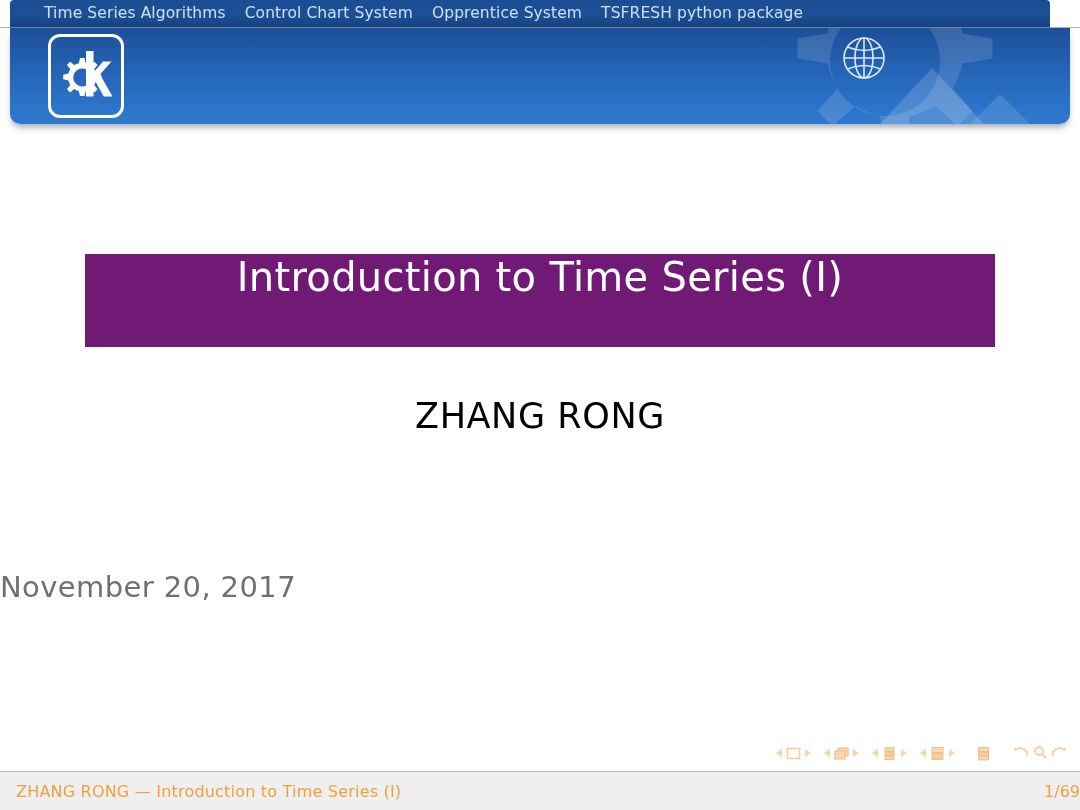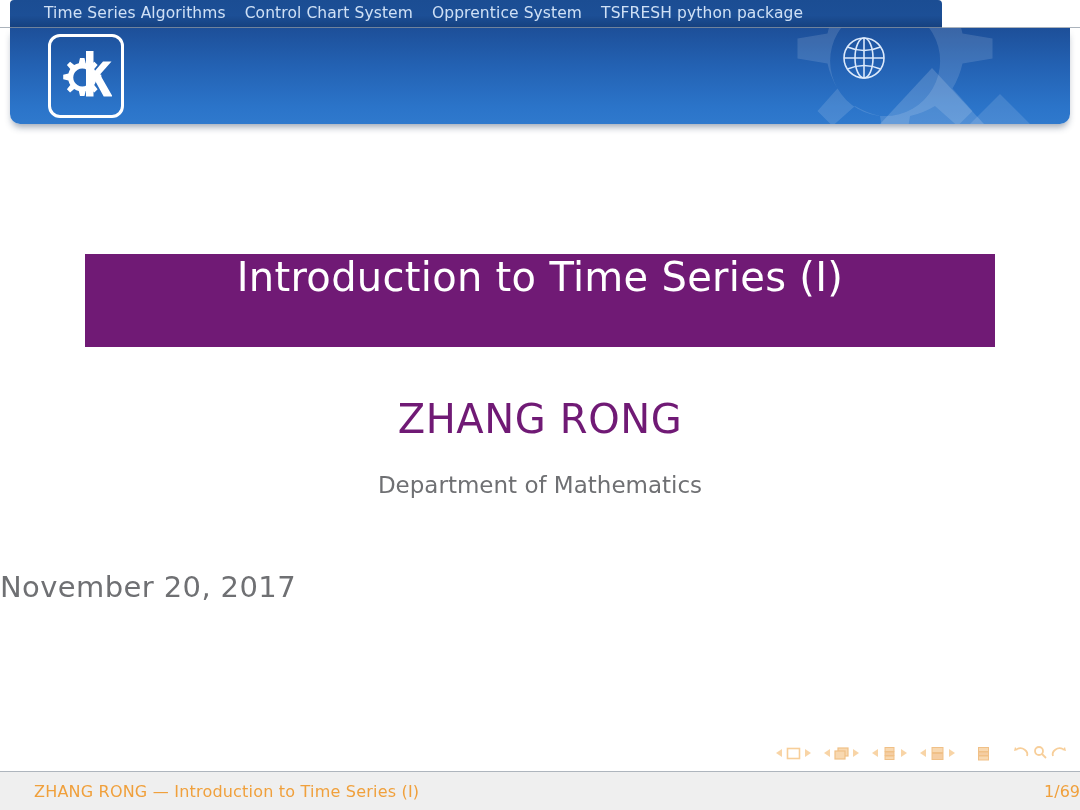--- a/index.html
+++ b/index.html
@@ -30,21 +30,21 @@
     left: 10px;
     top: 0px;
     width: 1060px;
     height: 128px;
   }
 
   
   #navbar {
     position: absolute;
     left: 0; top: 0;
-    width: 932px;
+    width: 1040px;
     height: 28px;
     background: linear-gradient(to bottom, #1b4d93 0%, #1c4f96 55%, #15407e 100%);
     border-radius: 4px 4px 0 0;
     overflow: hidden;
     z-index: 4;
   }
   #navbar-inner {
     position: absolute;
     left: 34px;
     top: 0px;
@@ -159,22 +159,22 @@
     letter-spacing: 0.3px;
     text-align: center;
   }
 
   #author {
     position: absolute;
     left: 0;
     top: 396px;
     width: 1080px;
     text-align: center;
-    color: #701a75;
-    font-size: 40px;
+    color: #000000;
+    font-size: 35px;
     letter-spacing: 0.6px;
     font-family: "DejaVu Sans", sans-serif;
   }
 
   #affiliation {
     position: absolute;
     left: 0;
     top: 471px;
     width: 1080px;
     text-align: center;
@@ -246,21 +246,21 @@
     position: absolute;
     left: 0;
     top: 772px;
     width: 1080px;
     height: 38px;
     background: #efefef;
     display: flex;
     align-items: center;
   }
   #foot-left {
-    margin-left: 34px;
+    margin-left: 16px;
     color: #f0a03c;
     font-size: 16px;
     letter-spacing: .2px;
     font-family: "DejaVu Sans", sans-serif;
   }
   #foot-right {
     margin-left: auto;
     color: #f0a03c;
     font-size: 16px;
     font-family: "DejaVu Sans", sans-serif;
@@ -326,21 +326,20 @@
     <div id="nav-sep"></div>
   </div>
 
   <div id="titlebar">
     <div id="title-text">Introduction to Time Series (I)</div>
   </div>
 
   <div id="author">ZHANG RONG</div>
 
   <div id="affiliation">
-    <div>Department of Mathematics</div>
   </div>
 
   <div id="datebox">November 20, 2017</div>
 
   <div id="navsyms">
 
     <div class="navgroup">
       <span class="arrow-l"></span>
       <span class="sym">
         <svg width="15" height="13" viewBox="0 0 15 13" xmlns="http://www.w3.org/2000/svg">

